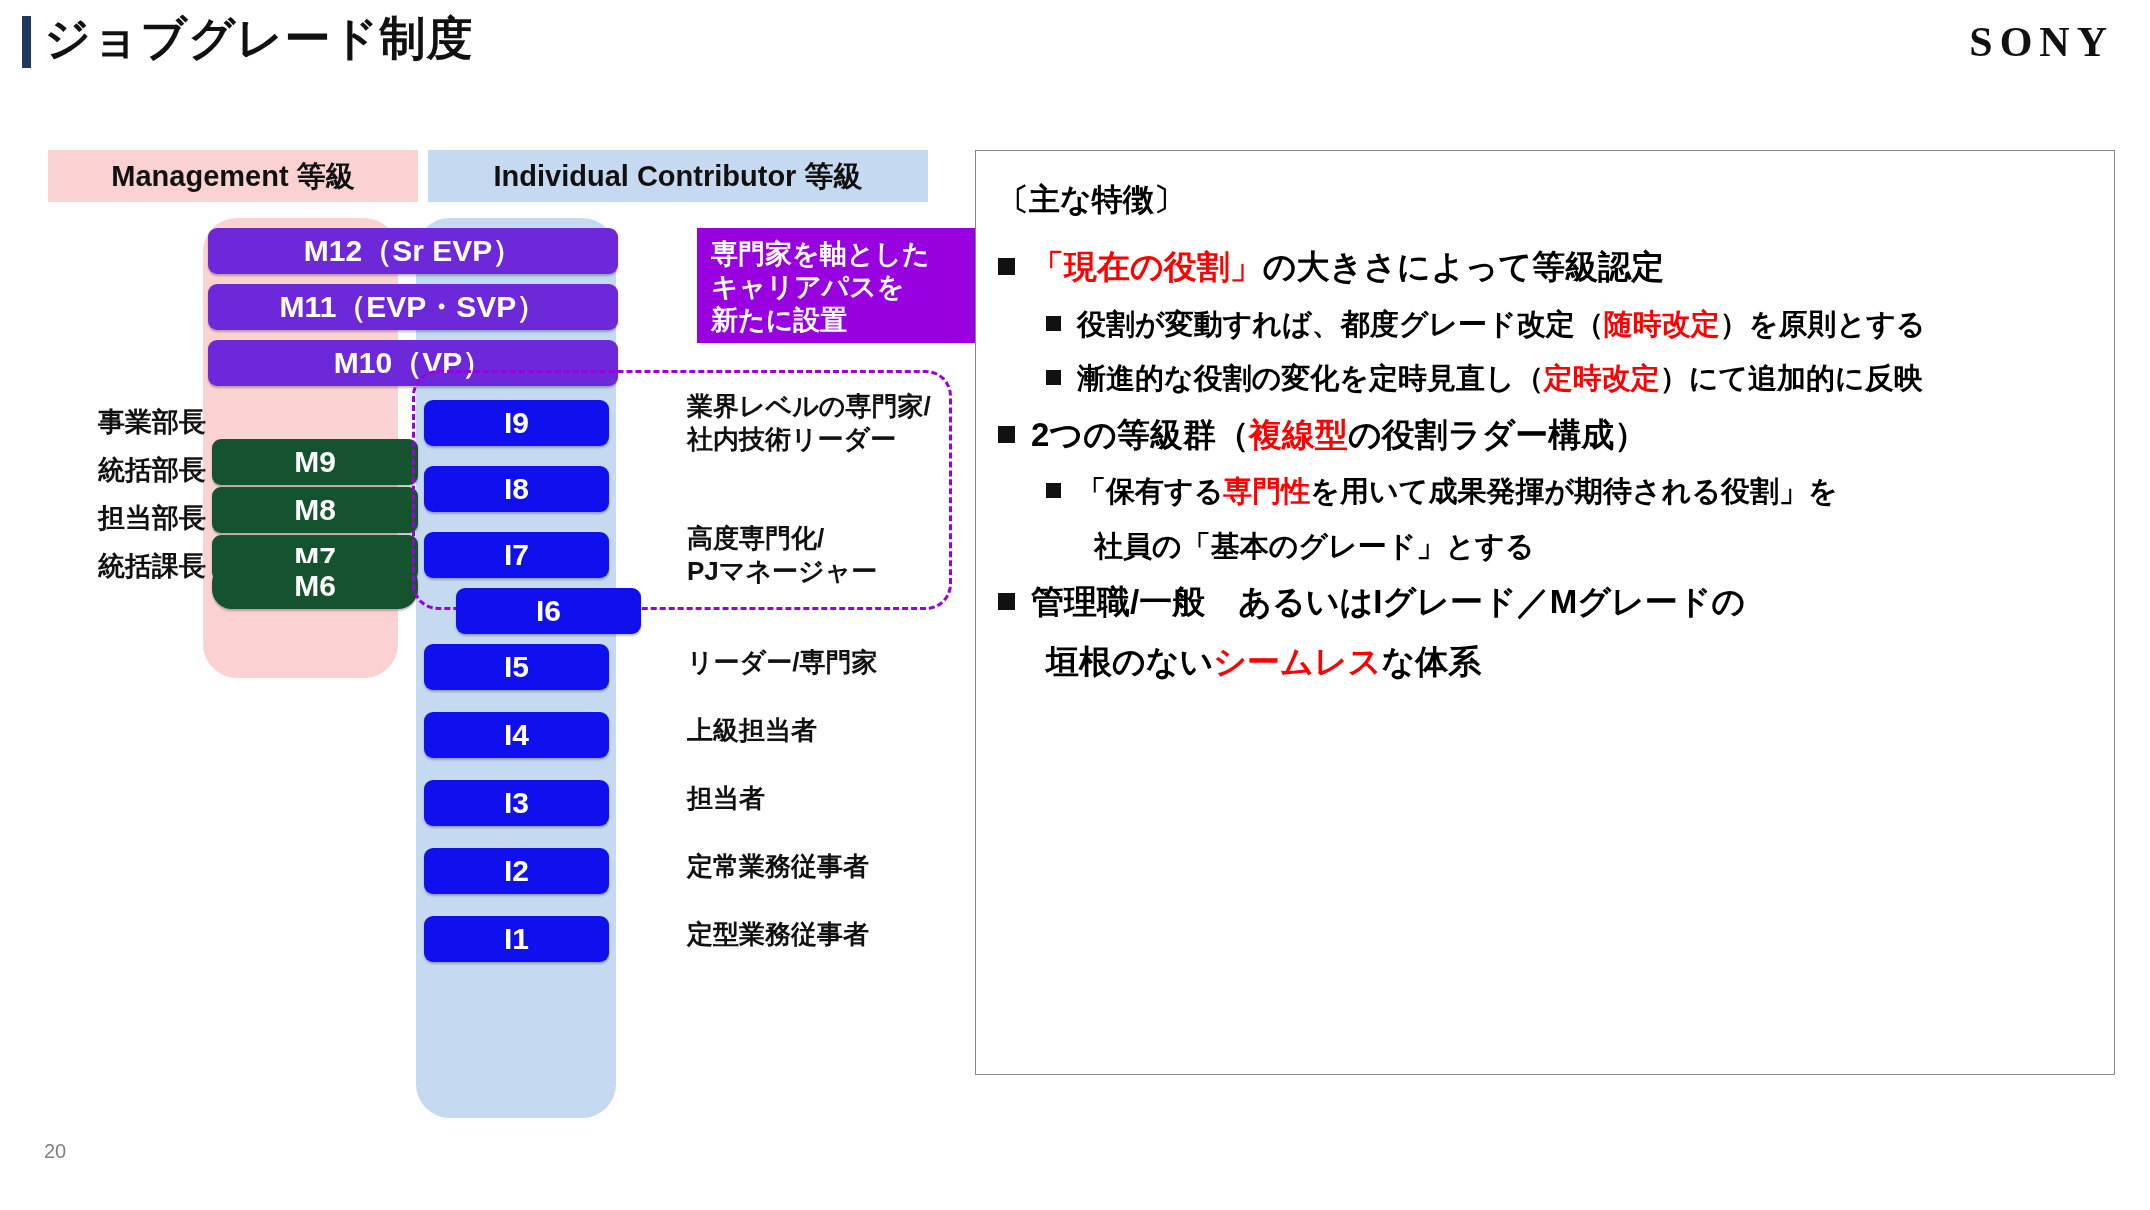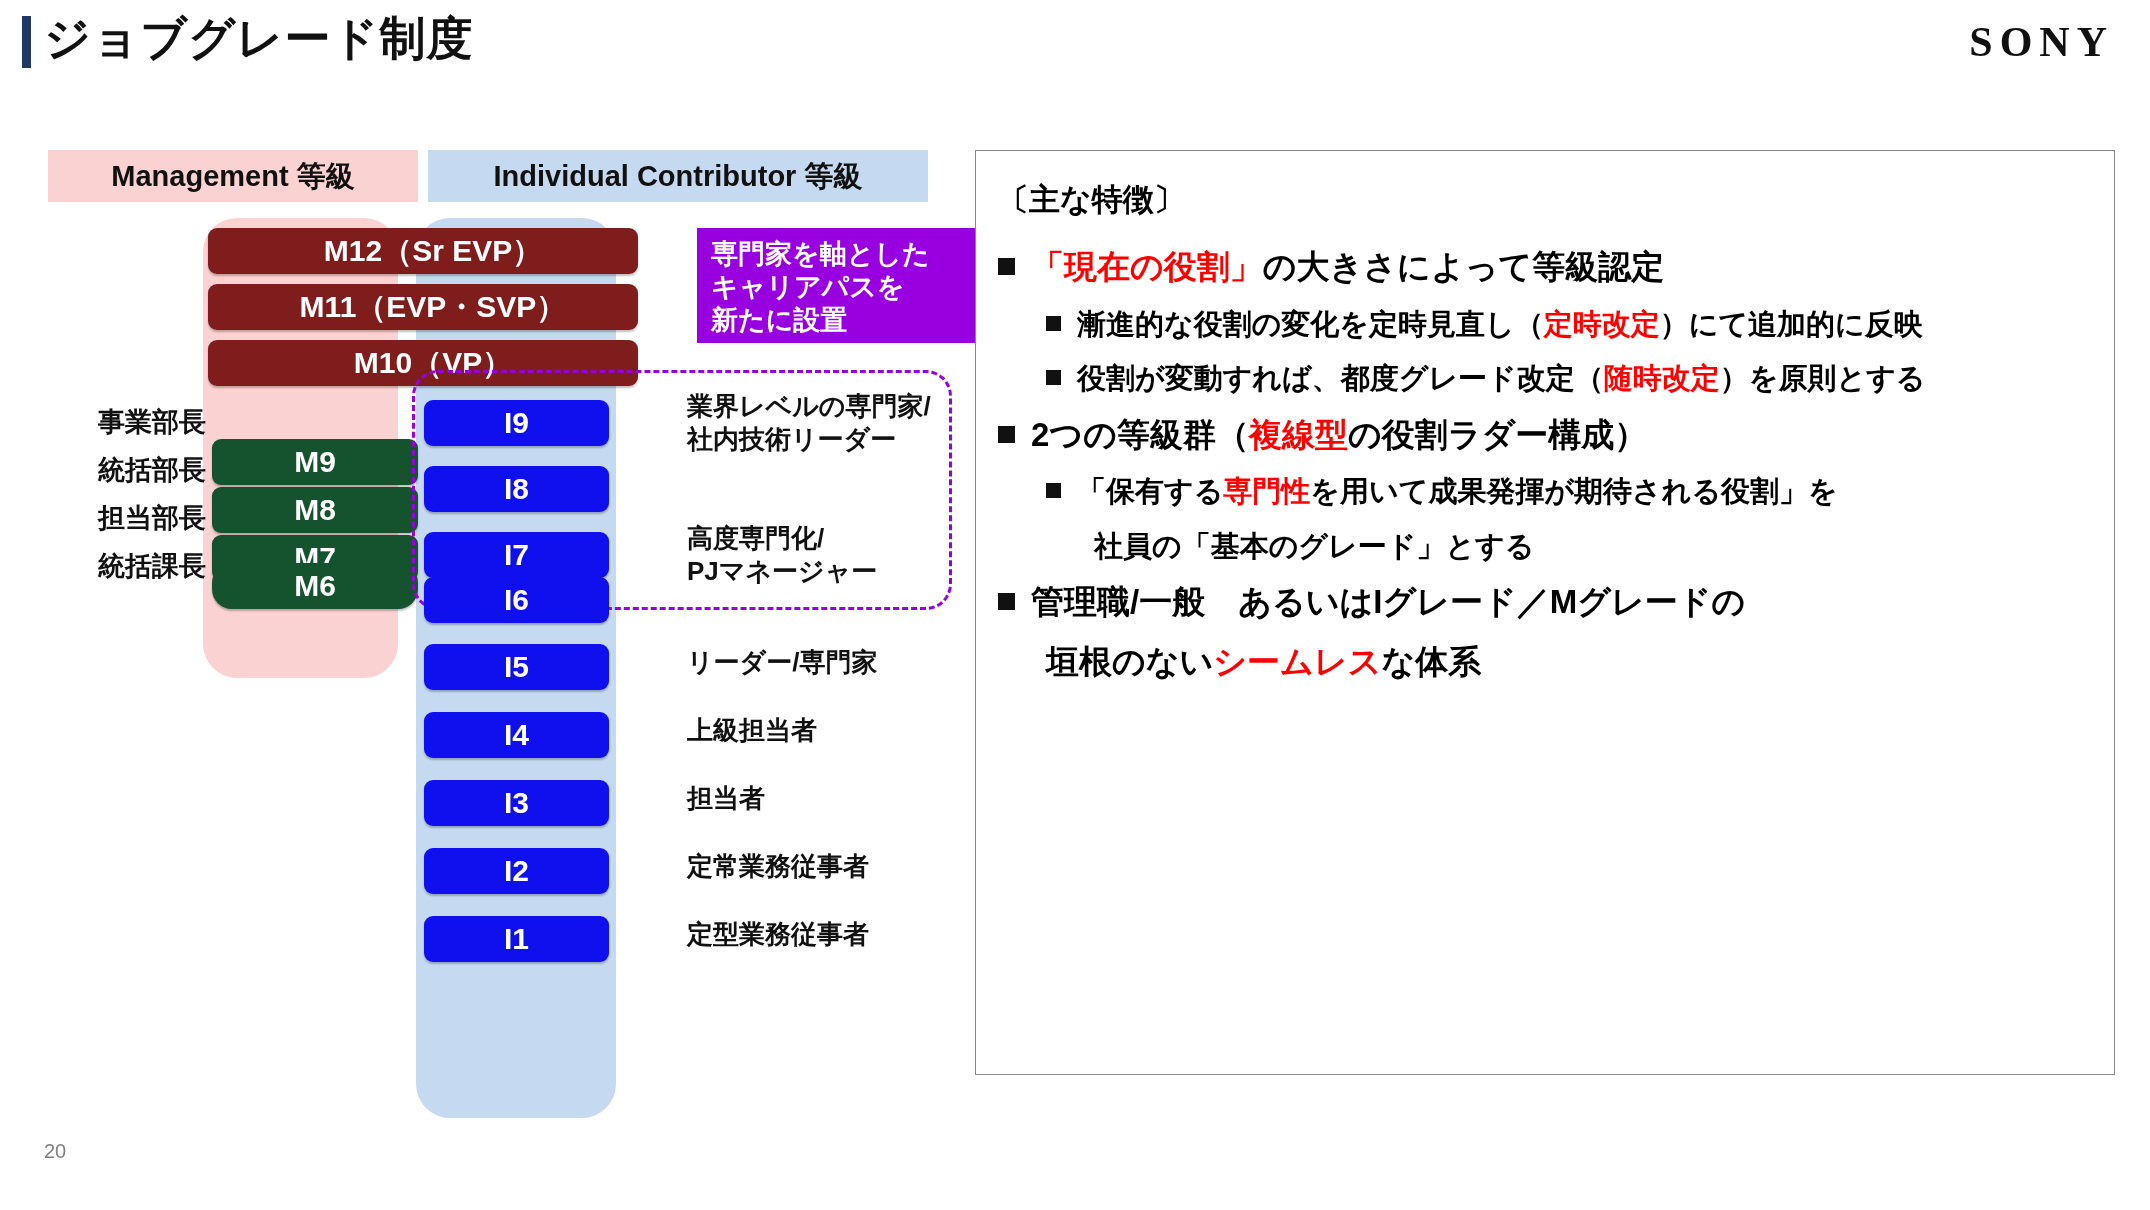--- a/index.html
+++ b/index.html
@@ -108,24 +108,23 @@
     border-radius: 9px;
     text-align: center;
     color: #ffffff;
     font-weight: bold;
     font-size: 30px;
     line-height: 46px;
     height: 46px;
     box-shadow: 0 2px 2px rgba(0,0,0,0.25);
   }
   .m-top {
-    background: #7f1d1d;
+    background: #6d28d9;
     left: 208px;
     width: 410px;
-    padding-left: 20px;
   }
   .m-red {
     background: #14532d;
     left: 212px;
     width: 206px;
     margin-top: 40px;
   }
   .i-blue {
     background: #1010ee;
     left: 424px;
@@ -288,21 +287,21 @@
   <div id="dashed-box"></div>
 
   <div class="grade-box i-blue" style="top:300px;">I9</div>
   <div class="right-label" style="top:290px;">業界レベルの専門家/<br>社内技術リーダー</div>
 
   <div class="grade-box i-blue" style="top:366px;">I8</div>
 
   <div class="grade-box i-blue" style="top:432px;">I7</div>
   <div class="right-label" style="top:422px;">高度専門化/<br>PJマネージャー</div>
 
-  <div class="grade-box i-blue" style="top:477px;">I6</div>
+  <div class="grade-box i-blue" style="top:488px;margin-left:32px;">I6</div>
 
   <div class="grade-box i-blue" style="top:544px;">I5</div>
   <div class="right-label" style="top:546px;">リーダー/専門家</div>
 
   <div class="grade-box i-blue" style="top:612px;">I4</div>
   <div class="right-label" style="top:614px;">上級担当者</div>
 
   <div class="grade-box i-blue" style="top:680px;">I3</div>
   <div class="right-label" style="top:682px;">担当者</div>
 
@@ -317,26 +316,26 @@
 <div id="features-panel">
   <div id="features-title">〔主な特徴〕</div>
 
   <div class="lvl1">
     <span class="bullet-sq"></span>
     <span class="txt"><span class="red">「現在の役割」</span><span>の大きさによって等級認定</span></span>
   </div>
 
   <div class="lvl2">
     <span class="bullet-sq"></span>
+    <span class="txt"><span>役割が変動すれば、都度グレード改定（</span><span class="red">随時改定</span><span>）を原則とする</span></span>
+  </div>
+
+  <div class="lvl2">
+    <span class="bullet-sq"></span>
     <span class="txt"><span>漸進的な役割の変化を定時見直し（</span><span class="red">定時改定</span><span>）にて追加的に反映</span></span>
-  </div>
-
-  <div class="lvl2">
-    <span class="bullet-sq"></span>
-    <span class="txt"><span>役割が変動すれば、都度グレード改定（</span><span class="red">随時改定</span><span>）を原則とする</span></span>
   </div>
 
   <div class="lvl1">
     <span class="bullet-sq"></span>
     <span class="txt"><span>2つの等級群（</span><span class="red">複線型</span><span>の役割ラダー構成）</span></span>
   </div>
 
   <div class="lvl2">
     <span class="bullet-sq"></span>
     <span class="txt"><span>「保有する</span><span class="red">専門性</span><span>を用いて成果発揮が期待される役割」を</span></span>

